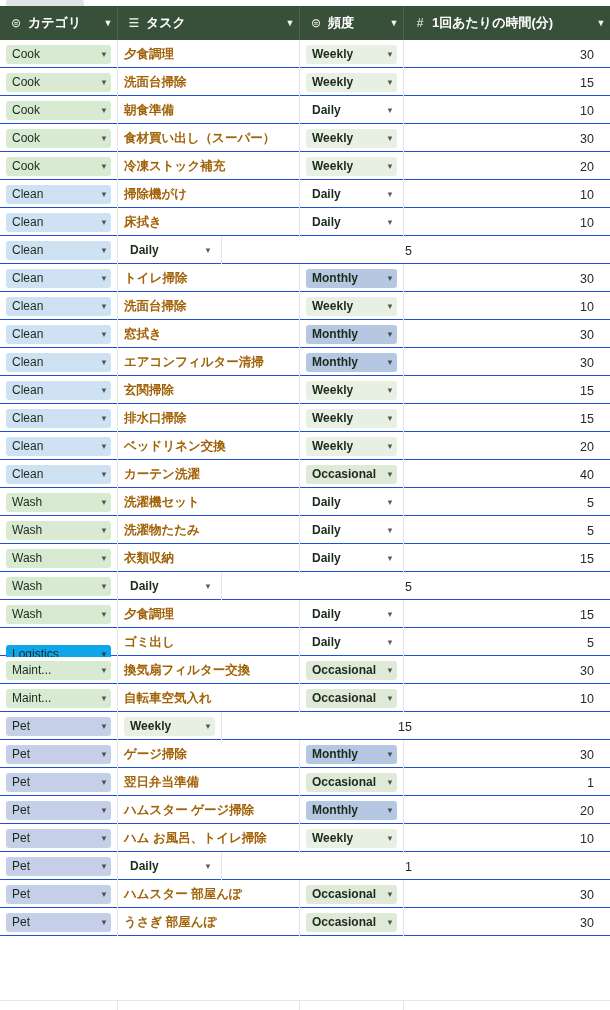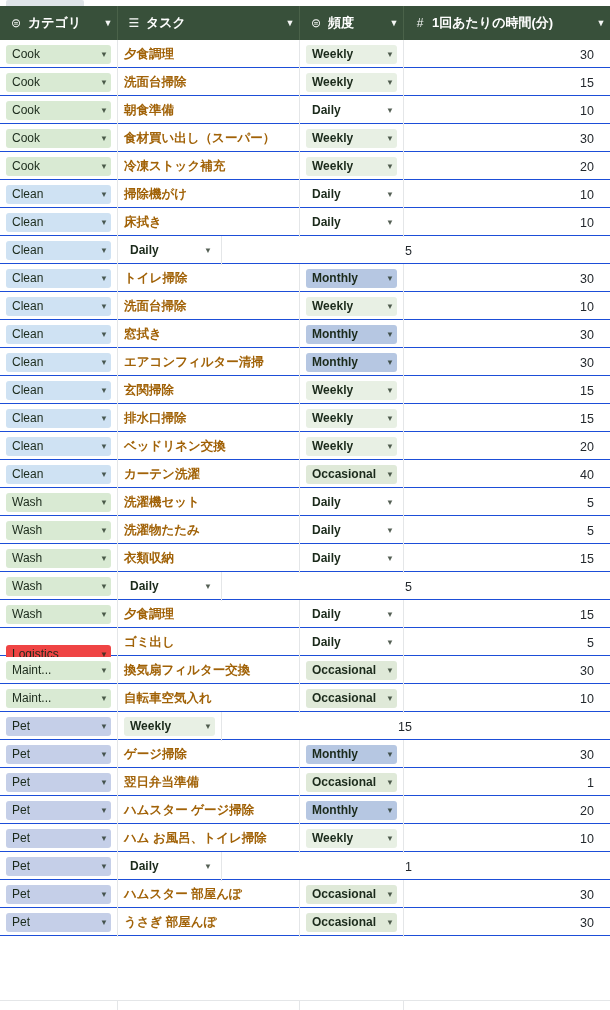--- a/index.html
+++ b/index.html
@@ -512,21 +512,21 @@
         <div class="cell c3">
           <div class="pill" style="background: rgb(255, 255, 255);">
             <span class="ptxt">Daily</span>
             <span class="pcaret">▼</span>
           </div>
         </div>
         <div class="cell c4 numcell">15</div>
       </div>
       <div class="row">
         <div class="cell c1">
-          <div class="pill" style="background: #ef4444; margin-top: 23px;">
+          <div class="pill" style="background: #0ea5e9; margin-top: 23px;">
             <span class="ptxt">Logistics</span>
             <span class="pcaret">▼</span>
           </div>
         </div>
         <div class="cell c2 taskcell">ゴミ出し</div>
         <div class="cell c3">
           <div class="pill" style="background: rgb(255, 255, 255);">
             <span class="ptxt">Daily</span>
             <span class="pcaret">▼</span>
           </div>

